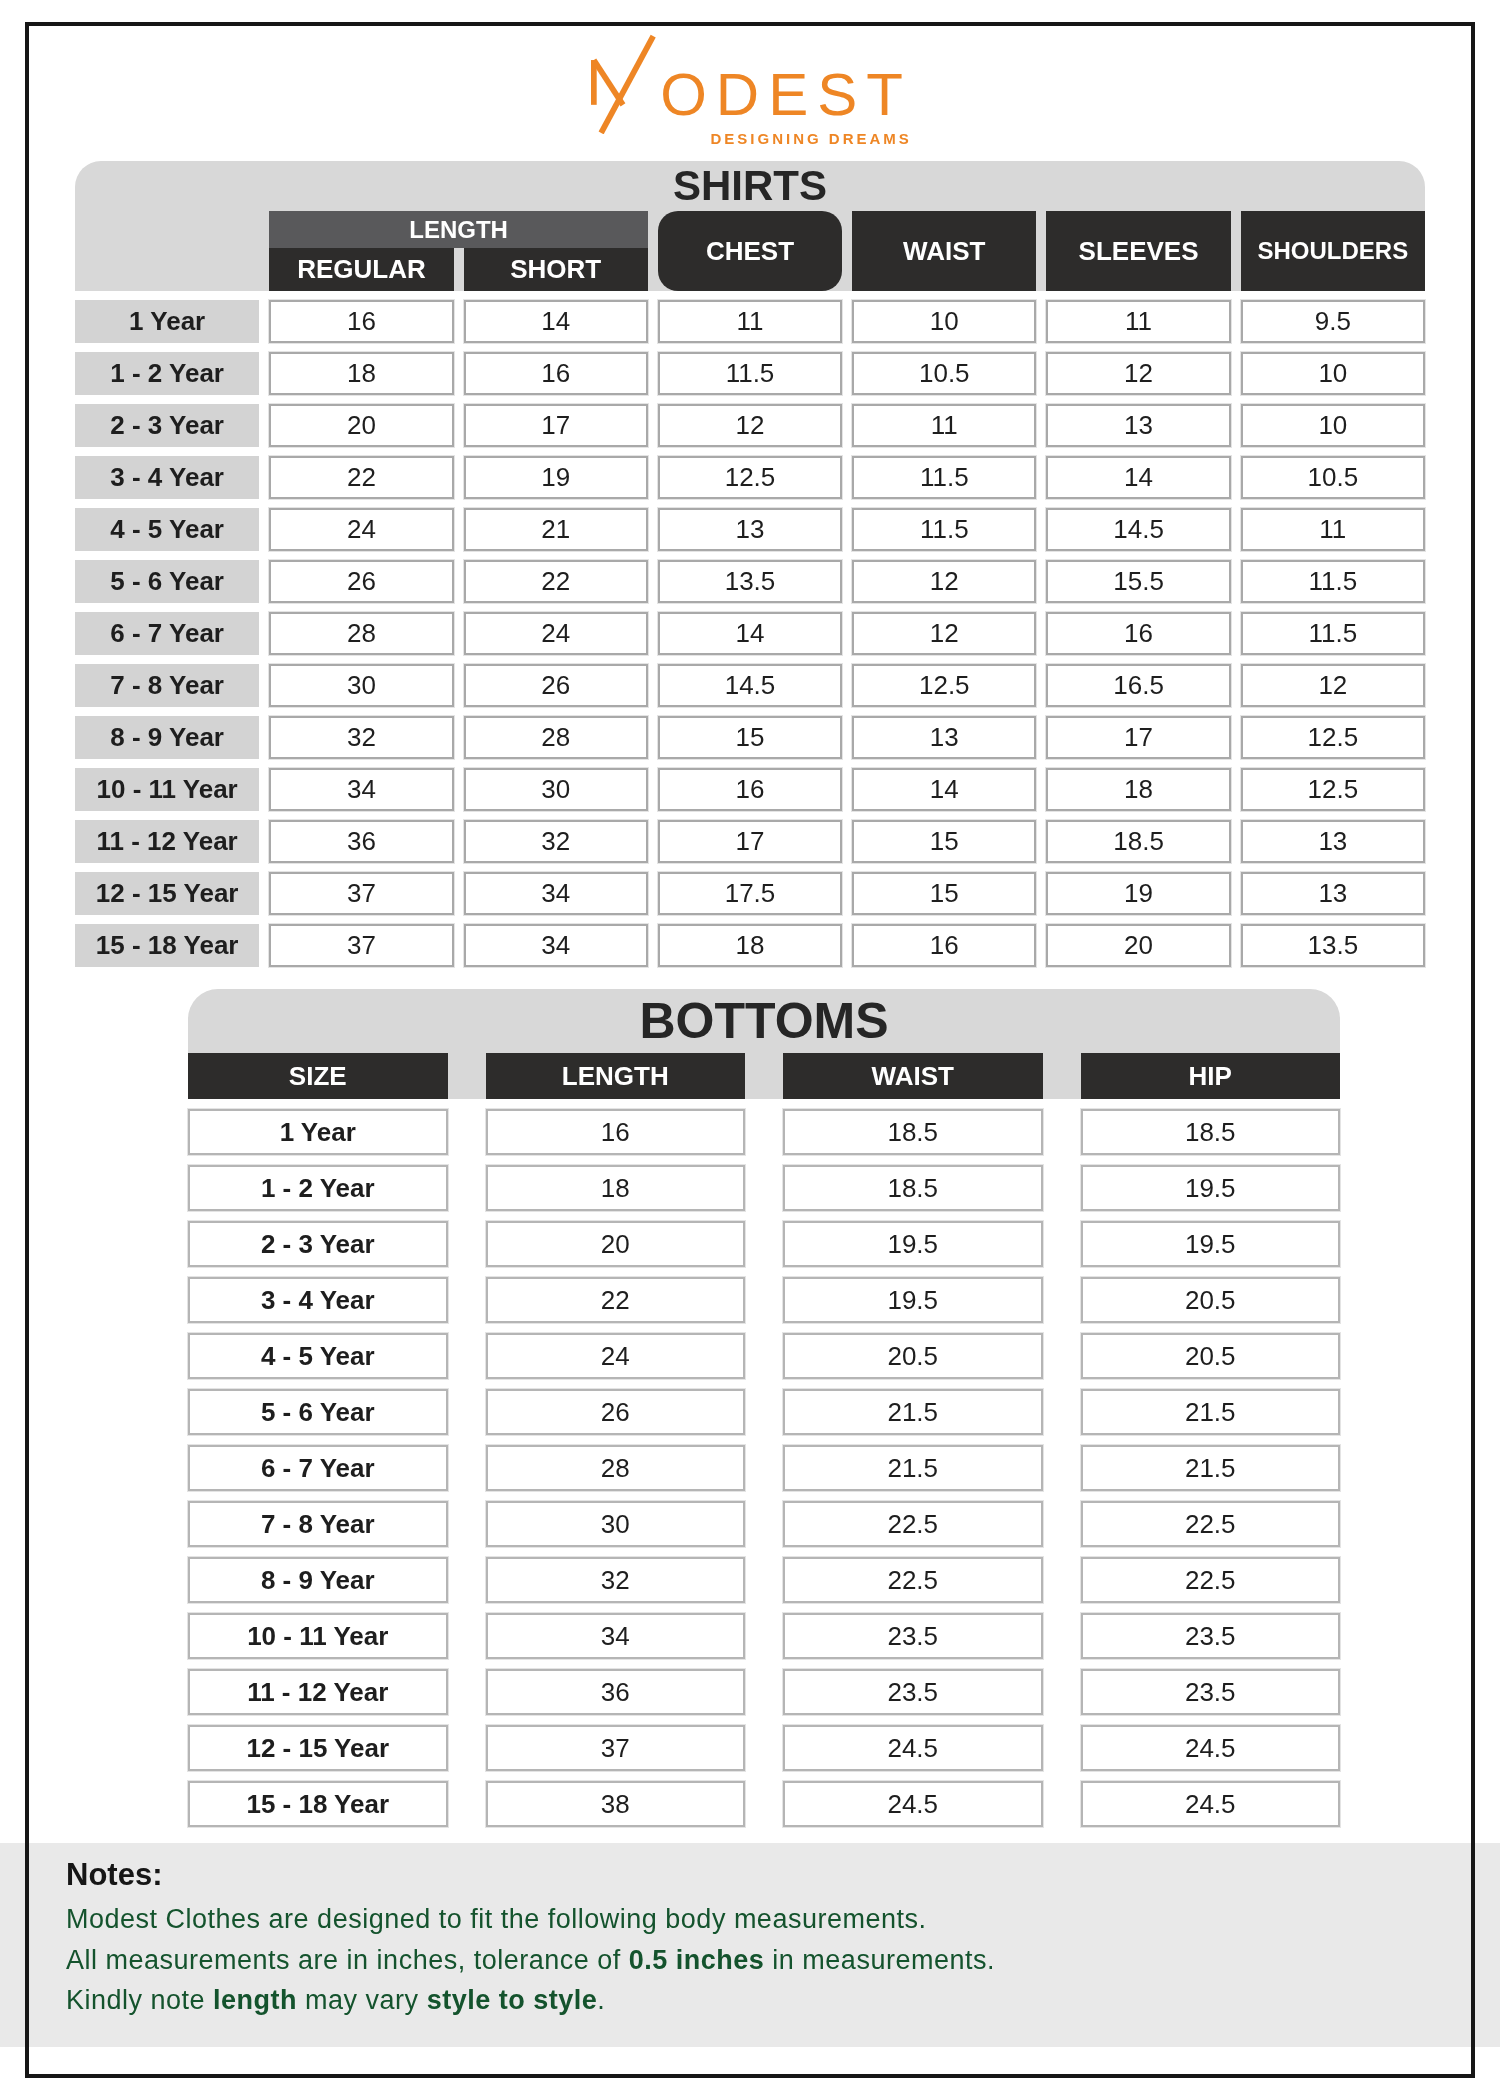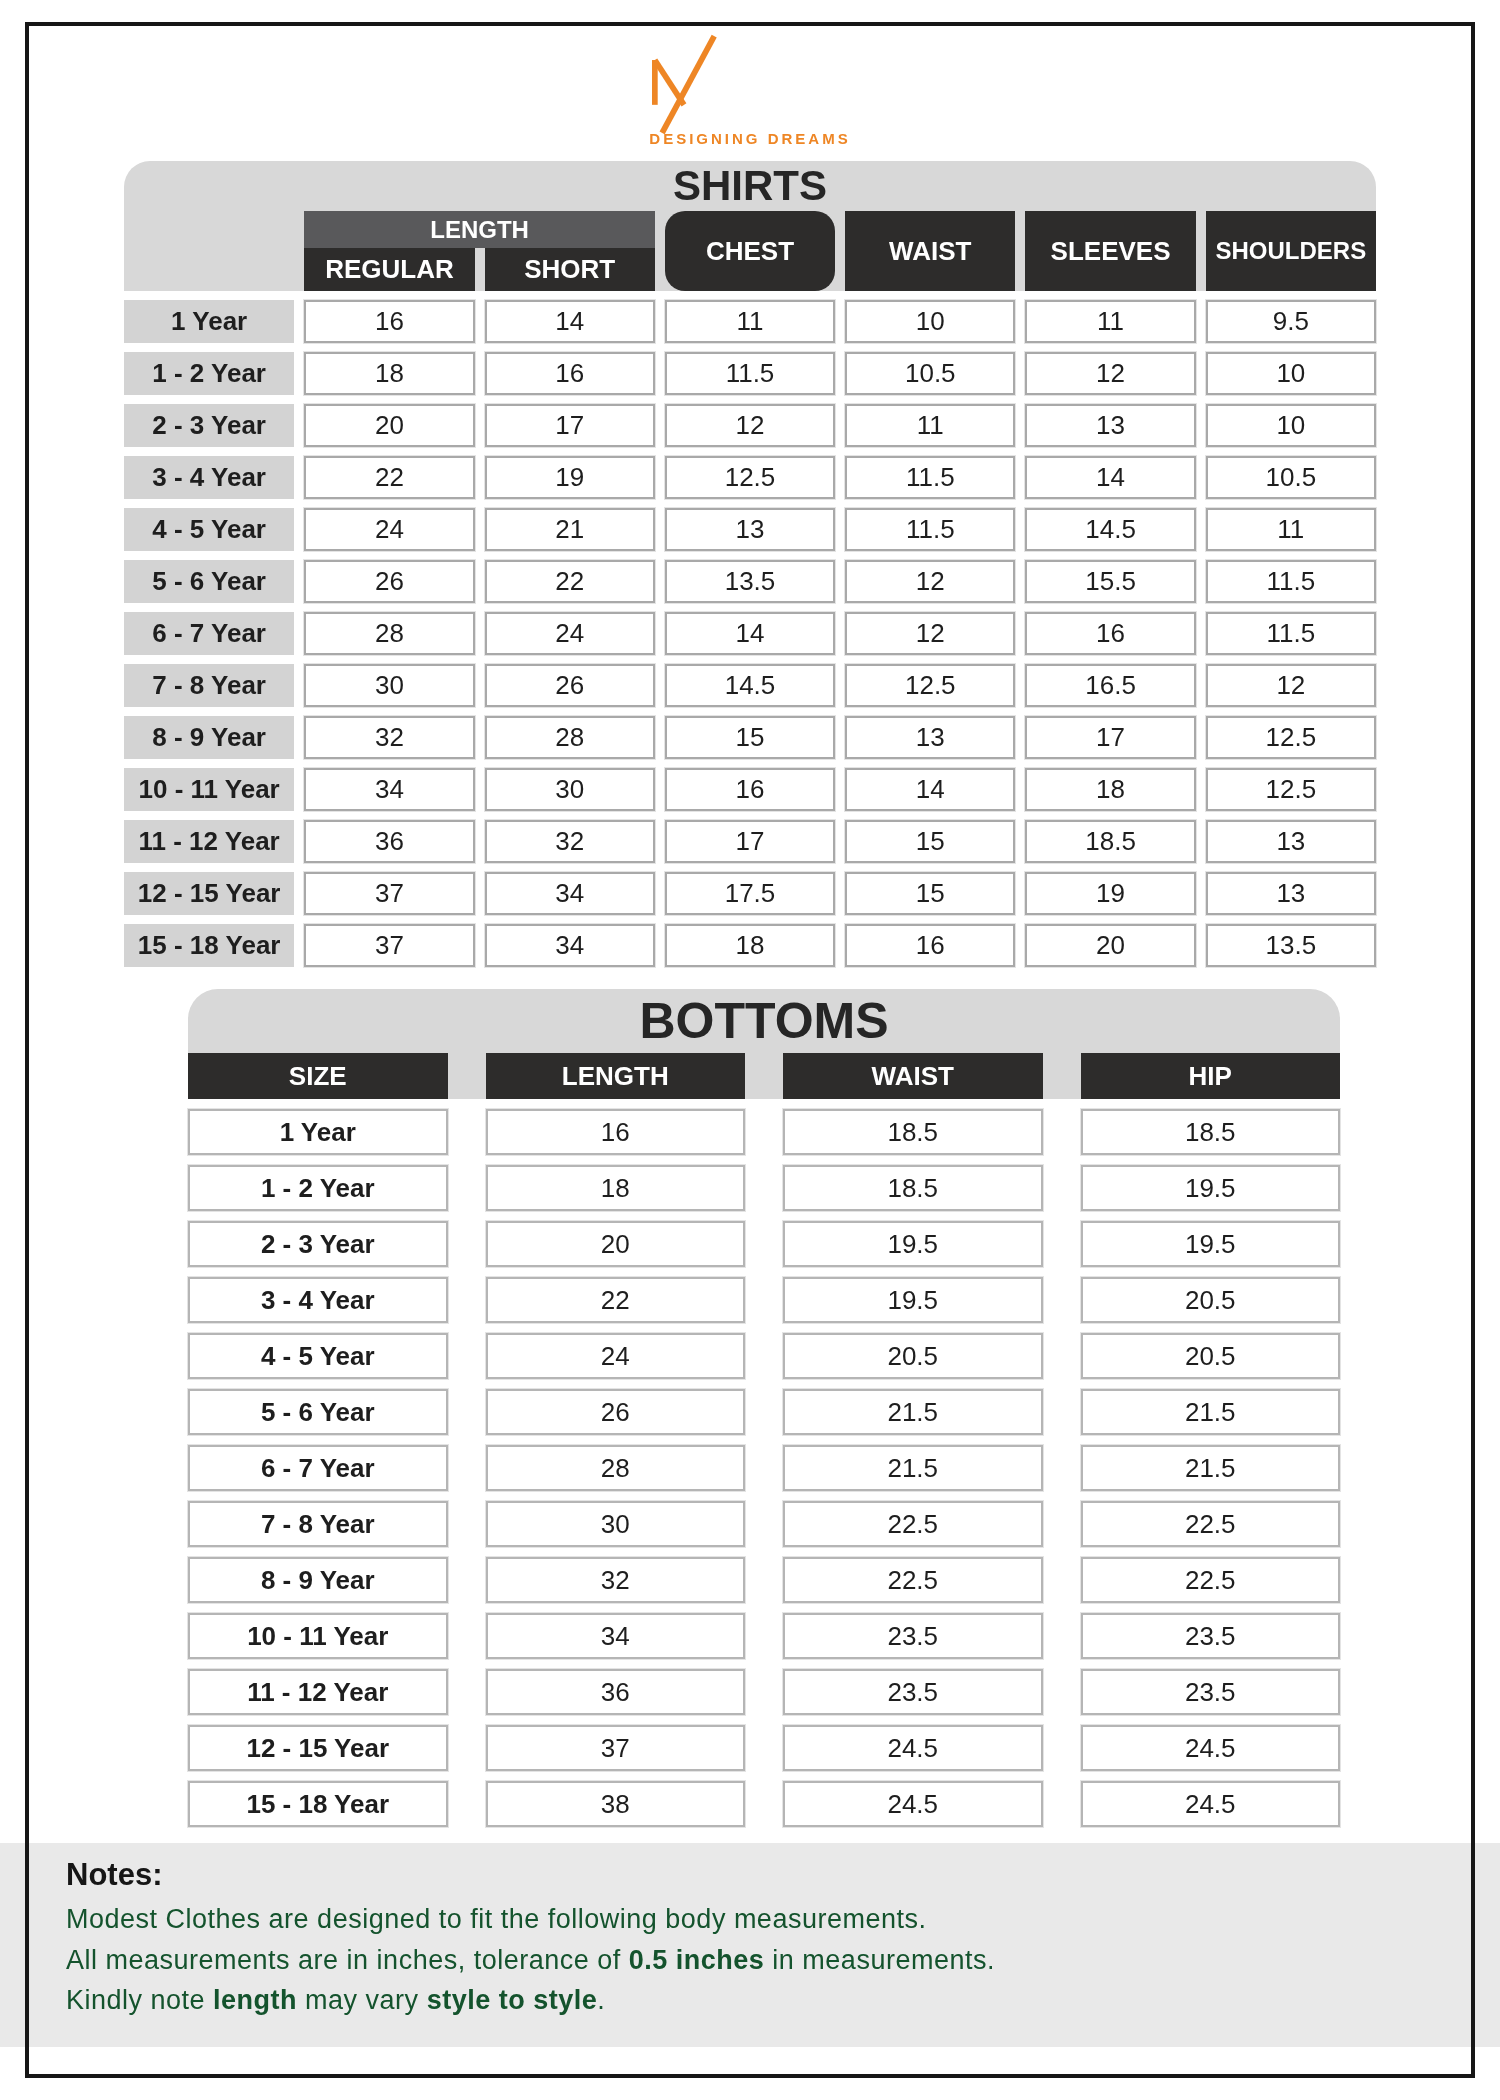--- a/index.html
+++ b/index.html
@@ -17,21 +17,21 @@
   .logo-row { display:flex; align-items:flex-end; }
   .logo-m { width:70px; height:100px; margin-right:2px; }
   .logo-text { color:#EE8625; font-size:60px; font-weight:400; letter-spacing:9px;
                line-height:1; padding-bottom:9px; }
   .tagline { color:#EE8625; font-size:15px; font-weight:bold; letter-spacing:3px;
              text-align:right; margin-top:-4px; }
   .page-title { text-align:center; font-size:47px; font-weight:500; letter-spacing:3px;
                 color:#222222; margin-top:8px; }
 
   
-  .shirts-table { width:1252px; margin:14px auto 0; }
+  .shirts-table { width:1350px; margin:14px auto 0; }
   .sgrid { display:grid; grid-template-columns:repeat(7,1fr); column-gap:10px; }
   .shirts-head { background:#D8D8D8; border-radius:26px 26px 0 0; }
   .section-title { text-align:center; font-weight:bold; color:#262626; }
   .shirts-title { font-size:42px; line-height:50px; height:50px; }
   .shead { grid-template-rows:37px 43px; }
   .hcell { background:#2D2C2B; color:#ffffff; font-weight:bold; font-size:26px;
            display:flex; align-items:center; justify-content:center; }
   .h-age   { grid-column:1; grid-row:1/3; }
   .h-length{ grid-column:2/4; grid-row:1; background:#59595B; font-size:24px; }
   .h-reg   { grid-column:2; grid-row:2; }
@@ -69,20 +69,21 @@
   <div class="frame"></div>
 
   <header class="brand">
     <div class="logo-wrap">
       <div class="logo-row">
         <svg class="logo-m" viewBox="0 0 66 96" fill="none">
           <path d="M5 25 L5 68" stroke="#EE8625" stroke-width="5.5"></path>
           <path d="M5 25 L33 68" stroke="#EE8625" stroke-width="5.5"></path>
           <path d="M12 95 L62 2" stroke="#EE8625" stroke-width="5.5"></path>
         </svg>
+        <span class="logo-text">ODEST</span>
       </div>
       <div class="tagline">DESIGNING DREAMS</div>
     </div>
   </header>
 
 
   <section class="shirts-table">
     <div class="shirts-head">
       <h2 class="section-title shirts-title">SHIRTS</h2>
       <div class="sgrid shead">

